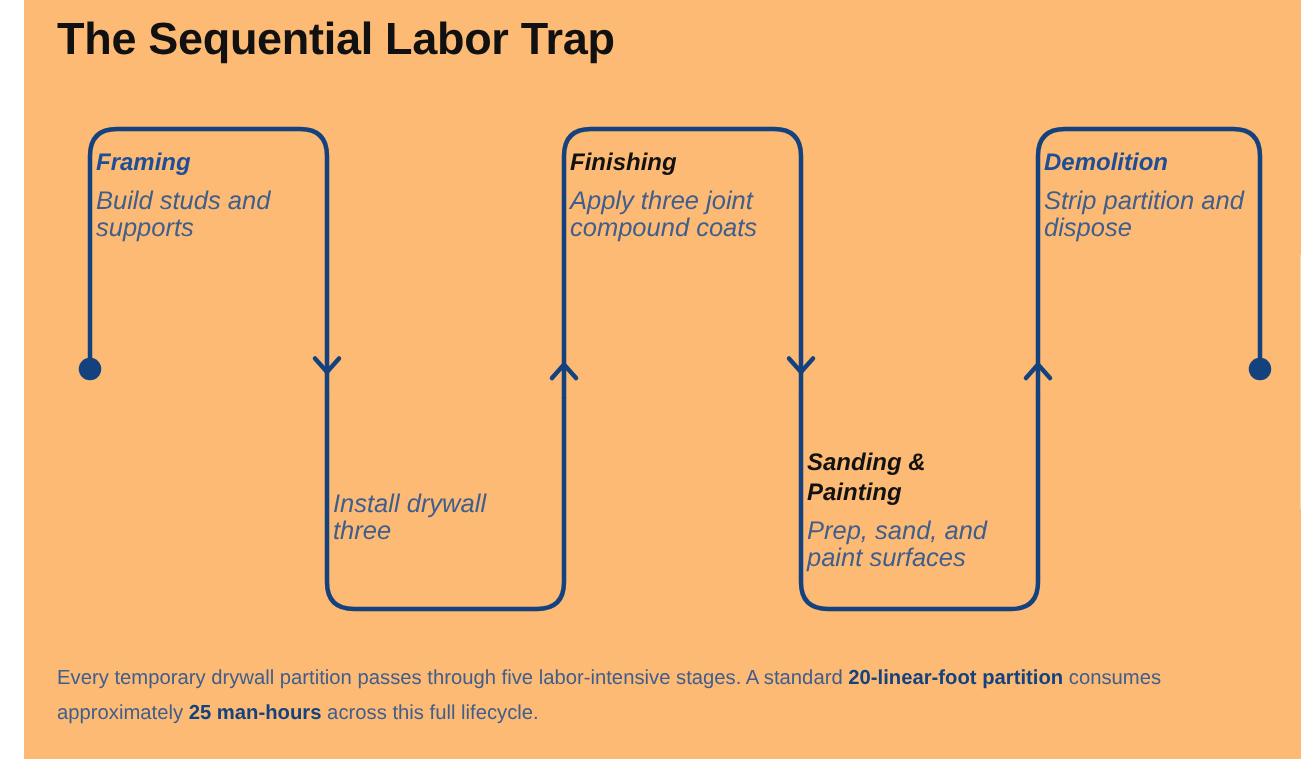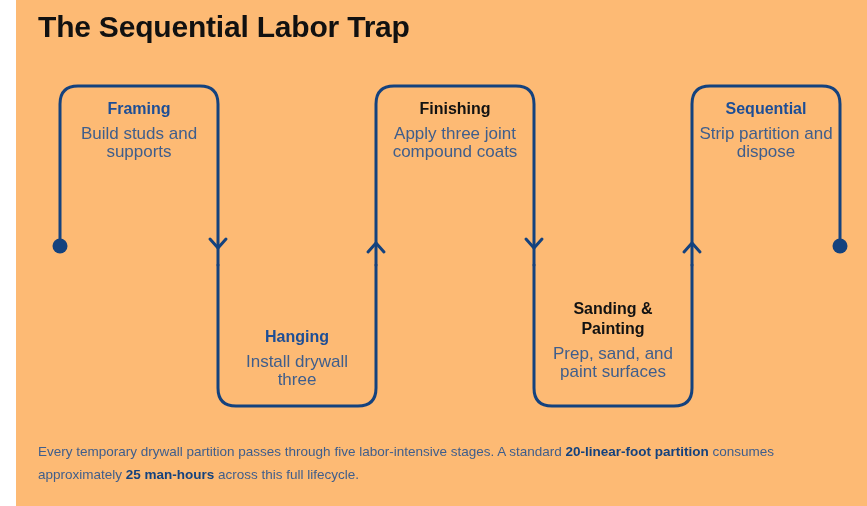--- a/index.html
+++ b/index.html
@@ -34,22 +34,23 @@
   }
   #diagram-svg {
     position: absolute;
     left: 0;
     top: 0;
     width: 867px;
     height: 430px;
   }
   .stage-label {
     position: absolute;
-    text-align: center;
+    text-align: left;
     line-height: 1.18;
+    font-style: italic;
   }
   .stage-title {
     font-size: 16px;
     font-weight: bold;
     margin: 0 0 6px 0;
     line-height: 20px;
   }
   .stage-title.blue { color: #1d4e96; }
   .stage-title.dark { color: #121212; }
   .stage-desc {
@@ -102,21 +103,20 @@
 
   <div class="stage-label" style="left:48px; top:99px; width:150px;">
     <div class="stage-title blue">Framing</div>
     <div class="stage-desc">
       <span>Build studs and</span><br>
       <span>supports</span>
     </div>
   </div>
 
   <div class="stage-label" style="left:206px; top:327px; width:150px;">
-    <div class="stage-title blue">Hanging</div>
     <div class="stage-desc">
       <span>Install drywall</span><br>
       <span>three</span>
     </div>
   </div>
 
   <div class="stage-label" style="left:522px; top:299px; width:150px;">
     <div class="stage-title dark">
       <span>Sanding &amp;</span><br>
       <span>Painting</span>
@@ -129,21 +129,21 @@
 
   <div class="stage-label" style="left:364px; top:99px; width:150px;">
     <div class="stage-title dark">Finishing</div>
     <div class="stage-desc">
       <span>Apply three joint</span><br>
       <span>compound coats</span>
     </div>
   </div>
 
   <div class="stage-label" style="left:680px; top:99px; width:140px;">
-    <div class="stage-title blue">Sequential</div>
+    <div class="stage-title blue">Demolition</div>
     <div class="stage-desc">
       <span>Strip partition and</span><br>
       <span>dispose</span>
     </div>
   </div>
 
   <div class="caption">
     <span>Every temporary drywall partition passes through five labor-intensive stages. A standard </span><b>20-linear-foot partition</b><span> consumes approximately </span><b>25 man-hours</b><span> across this full lifecycle.</span>
   </div>
 

